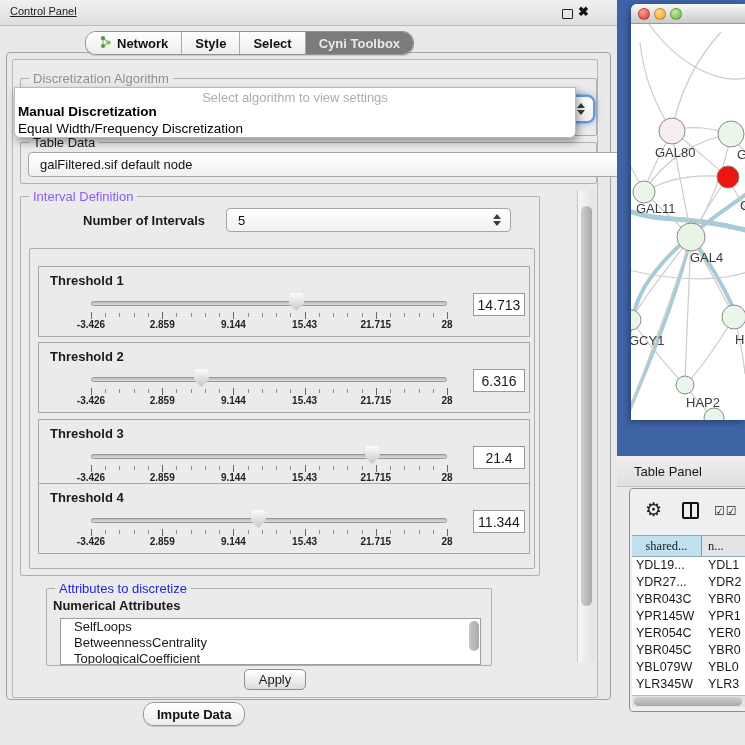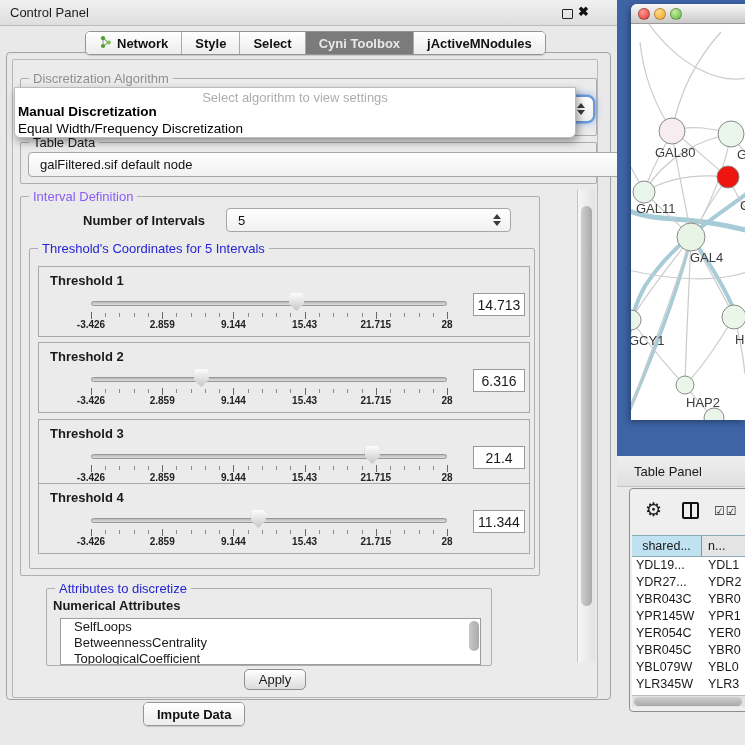--- a/index.html
+++ b/index.html
@@ -3,25 +3,25 @@
 <meta charset="utf-8">
 <style>
   * { margin:0; padding:0; box-sizing:border-box; }
   html,body { width:745px; height:745px; overflow:hidden; }
   body { font-family:"Liberation Sans", sans-serif; background:#e9e9e9; position:relative; font-size:13px; color:#1a1a1a; }
 
   
   .control-panel { position:absolute; left:0; top:0; width:617px; height:745px; background:#e9e9e9; }
   .cp-titlebar { position:absolute; left:0; top:0; width:617px; height:26px;
     background:linear-gradient(#f0f0f0,#dedede); border-bottom:1px solid #bcbcbc; }
-  .cp-title { position:absolute; left:10px; top:5px; font-size:13px; color:#1d1d1d; }
+  .cp-title { position:absolute; left:10px; top:5px; font-size:11px; color:#1d1d1d;text-decoration:underline; }
   .float-btn { position:absolute; left:562px; top:9px; width:11px; height:10px; border:1.5px solid #222; border-radius:1px; }
   .close-btn { position:absolute; left:578px; top:4px; font-size:13px; font-weight:bold; color:#111; }
 
-  .tabbar { position:absolute; display:flex; border:1px solid #949494; border-radius:5px;
+  .tabbar { position:absolute; display:flex; border:1px solid #949494; border-radius:11px;
     overflow:hidden; background:#fff; box-shadow:0 1px 1px rgba(0,0,0,.15); z-index:5; }
   .tabbar .tab { display:flex; align-items:center; gap:5px; padding:0 13px; height:22px;
     background:linear-gradient(#ffffff,#ececec); border-right:1px solid #aaa; font-weight:bold; font-size:13px; color:#111; }
   .tabbar .tab:last-child { border-right:none; }
   .tabbar .tab.selected { background:#7b7b7b; color:#e9e9e9; }
   #top-tabs { left:85px; top:31px; }
   #bottom-tabs { left:143px; top:702px; }
 
   .outer-border { position:absolute; left:6px; top:52px; width:605px; height:648px;
     border:1px solid #a3a3a3; border-radius:4px; background:#e9e9e9; }
@@ -100,21 +100,21 @@
   .tp-title { position:absolute; left:17px; top:8px; font-size:13px; }
   .tp-box { position:absolute; left:629px; top:488px; width:120px; height:224px;
     border:1px solid #8e8e8e; border-radius:4px 0 0 4px; background:#efefef; }
   .tp-toolbar { position:absolute; left:0; top:0; width:100%; height:46px; }
   .gear-icon { position:absolute; left:15px; top:9px; font-size:19px; color:#1a1a1a; }
   .col-icon { position:absolute; left:52px; top:13px; width:17px; height:17px; border:2px solid #111; border-radius:2px; }
   .col-icon::after { content:""; position:absolute; left:6px; top:0; width:2px; height:13px; background:#111; }
   .check-icons { position:absolute; left:84px; top:15px; font-size:12px; letter-spacing:1px; color:#222; }
   .tp-table { position:absolute; left:2px; top:46px; width:117px; }
   .tp-header { display:flex; height:22px; border-top:1px solid #8aa7b5; border-bottom:1px solid #8aa7b5; }
-  .tp-th { font-size:12.5px; display:flex; align-items:center; justify-content:center; border-right:1px solid #7e97a3; }
+  .tp-th { font-size:12.5px; display:flex; align-items:center; justify-content:center; border-right:1px solid #7e97a3;font-family:Liberation Serif, serif; }
   .tp-th.c1 { width:70px; background:#bfe1f0; }
   .tp-th.c2 { width:47px; background:#e4e4e4; border-right:none; justify-content:flex-start; padding-left:6px; }
   .tp-rows { background:#fff; height:138px; overflow:hidden; }
   .tp-row { display:flex; height:17px; line-height:17px; font-size:12.5px; }
   .tp-td { white-space:nowrap; overflow:hidden; }
   .tp-td.c1 { width:70px; padding-left:4px; }
   .tp-td.c2 { width:47px; padding-left:6px; }
   .h-scroll-track { position:absolute; left:2px; top:206px; width:117px; height:12px; background:#e3e3e3; border-top:1px solid #bbb; }
   .h-scroll-thumb { position:absolute; left:2px; top:1px; width:108px; height:9px; border-radius:5px;
     background:linear-gradient(#cfcfcf,#a9a9a9); }
@@ -141,23 +141,20 @@
       </div>
       <div class="tab">
         <span>Style</span>
       </div>
       <div class="tab">
         <span>Select</span>
       </div>
       <div class="tab selected">
         <span>Cyni Toolbox</span>
       </div>
-      <div class="tab">
-        <span>jActiveMNodules</span>
-      </div>
     </div>
 
   <div class="outer-border"></div>
   <div class="inner-panel"></div>
 
   <div class="group" style="left:20px;top:78px;width:577px;height:58px;">
     <span class="group-title t-gray">Discretization Algorithm</span>
   </div>
   <div class="combo" style="left:28px;top:97px;width:564px;height:25px;"></div>
   <div class="focus-stepper">
@@ -183,21 +180,20 @@
     <span class="attr-label" style="left:62px;top:16px;position:absolute;">Number of Intervals</span>
     <div class="combo" style="left:205px;top:11px;width:285px;height:24px;">
       <span>5</span>
       <span class="arrows">
           <span class="arr-up"></span>
           <span class="arr-down"></span>
         </span>
     </div>
 
     <div class="group" id="thresholds-items" style="left:8px;top:51px;width:506px;height:321px;">
-      <span class="group-title t-blue">Threshold's Coordinates for 5 Intervals</span>
     <div class="th-panel" style="top: 17px;">
           <div class="th-label">Threshold 1</div>
           <div class="slider-track"></div>
           <div class="ticks">
             <div class="tick major" style="left: 0px;"></div>
             <div class="tick" style="left: 14.24px;"></div>
             <div class="tick" style="left: 28.48px;"></div>
             <div class="tick" style="left: 42.72px;"></div>
             <div class="tick" style="left: 56.96px;"></div>
             <div class="tick major" style="left: 71.2px;"></div>

